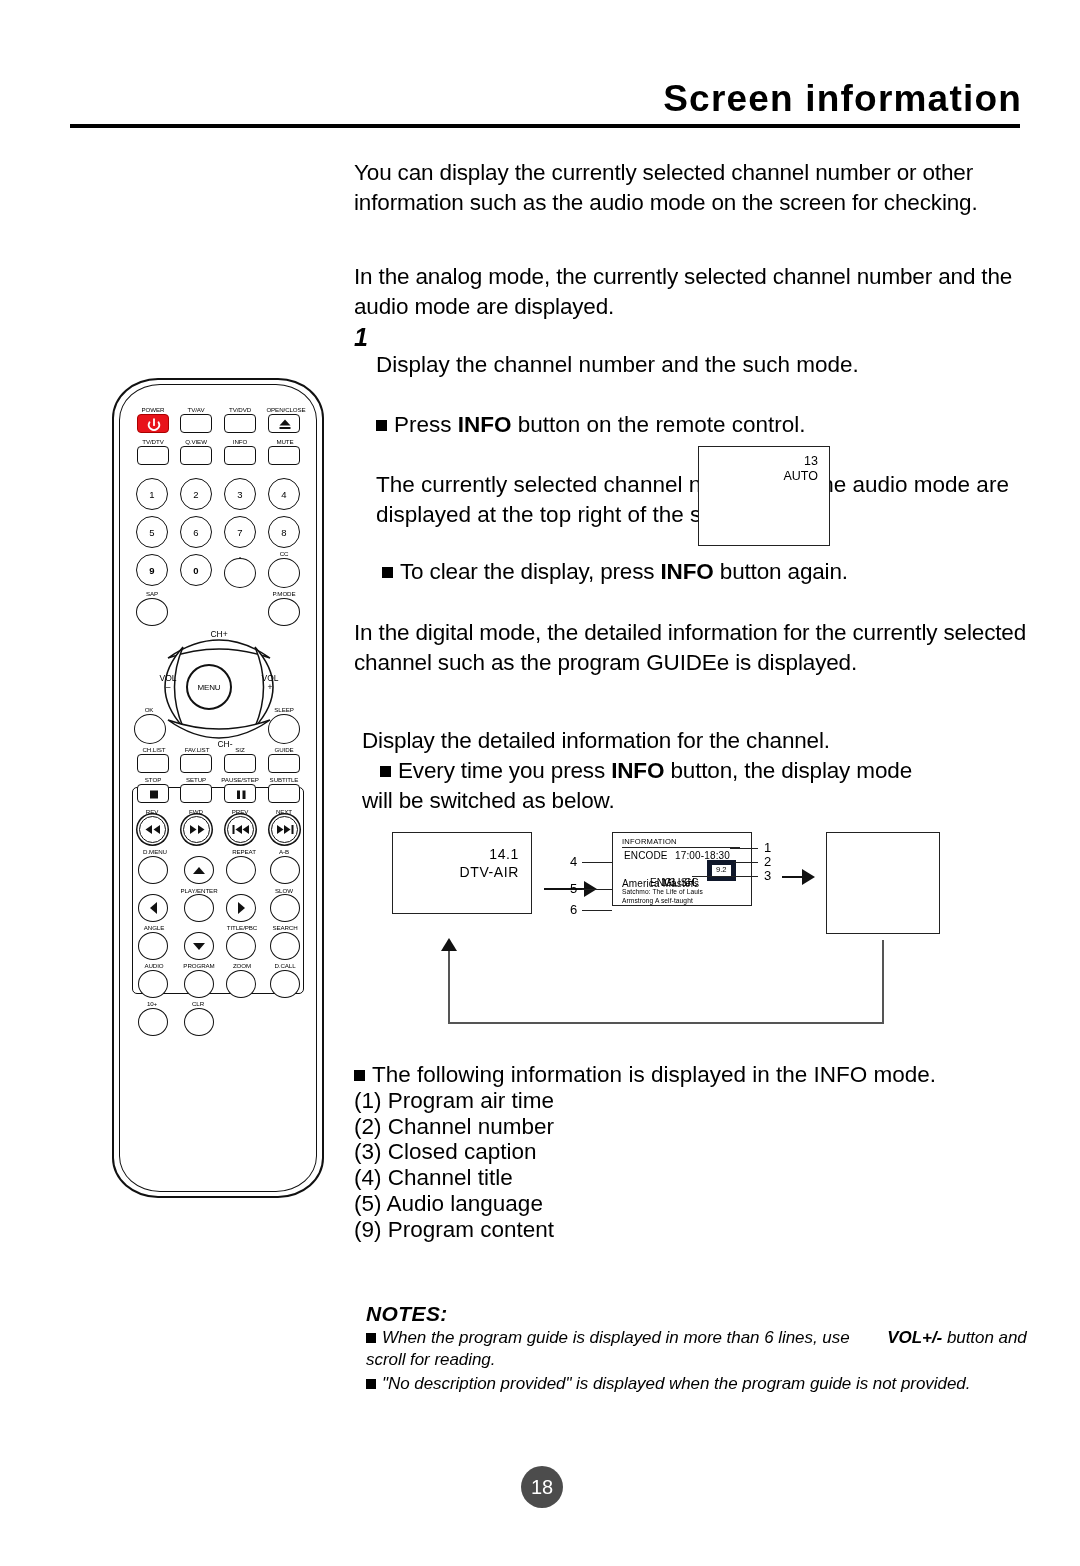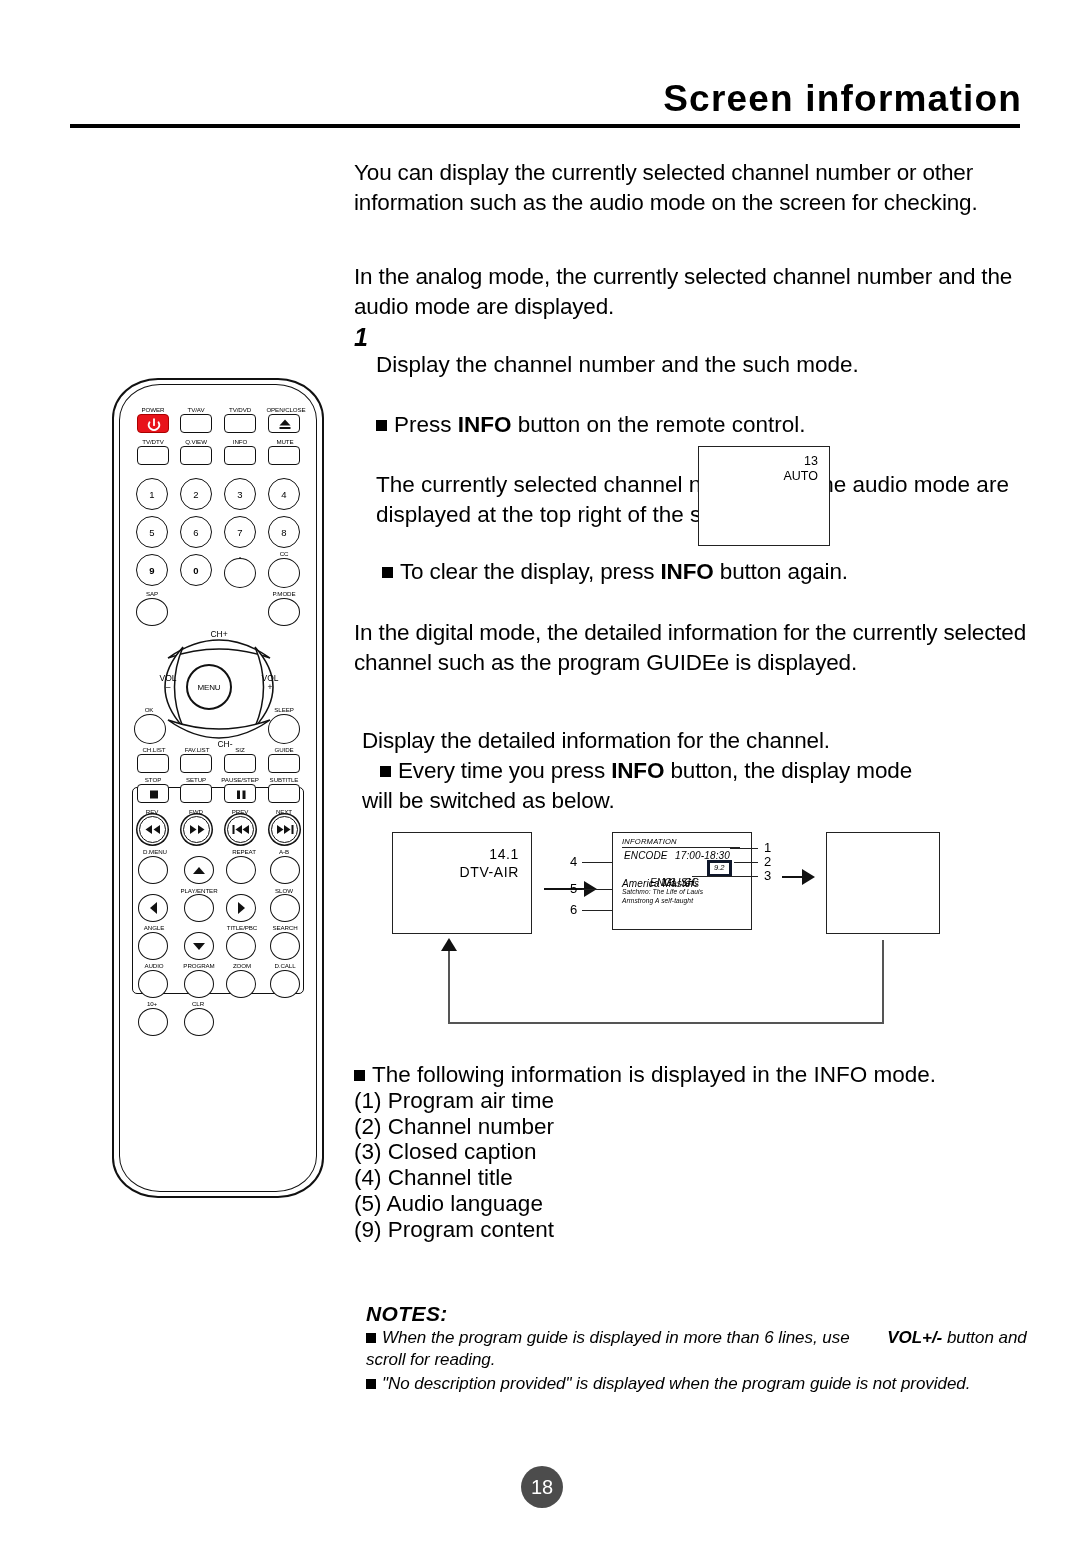--- a/index.html
+++ b/index.html
@@ -112,39 +112,38 @@
 
   
   #flow {
     position: absolute;
     left: 392px; top: 826px;
     width: 548px; height: 212px;
   }
   #flow-box1 {
     position: absolute;
     left: 0; top: 6px;
-    width: 140px; height: 102px;
+    width: 140px; height: 82px;
     border: 1.5px solid #222;
   }
   #flow-box1-text {
     position: absolute;
     right: 12px; top: 12px;
     text-align: right;
     font-size: 14px;
     line-height: 18px;
     letter-spacing: 0.6px;
     white-space: pre-line;
   }
   #flow-box2 {
     position: absolute;
     left: 220px; top: 6px;
-    width: 140px; height: 98px;
+    width: 140px; height: 74px;
     border: 1.5px solid #222;
     overflow: hidden;
-    font-style: italic;
   }
   #flow-box3 {
     position: absolute;
     left: 434px; top: 6px;
     width: 114px; height: 102px;
     border: 1.5px solid #222;
   }
 
   
   .info-title {
@@ -164,21 +163,21 @@
     font-size: 10px;
     letter-spacing: 0.15px;
     white-space: nowrap;
   }
   #info-encode   { left: 11px; top: 17px; }
   #info-time     { left: 62px; top: 17px; }
   #info-title-ch { left: 9px;  top: 45px; }
   #info-chnum {
     position: absolute;
     left: 94px; top: 27px;
-    border: 3px solid #0f172a;
+    border: 5px solid #0f172a;
     padding: 0px 4px 1px 4px;
     font-size: 7.6px;
     line-height: 10px;
   }
   #info-lang  { left: 13px; top: 44px; margin-left: 24px; }
   #info-ratio { left: 48px; top: 44px; }
   #info-cc    { left: 71px; top: 44px; }
   #info-desc {
     position: absolute;
     left: 9px; top: 55px;

